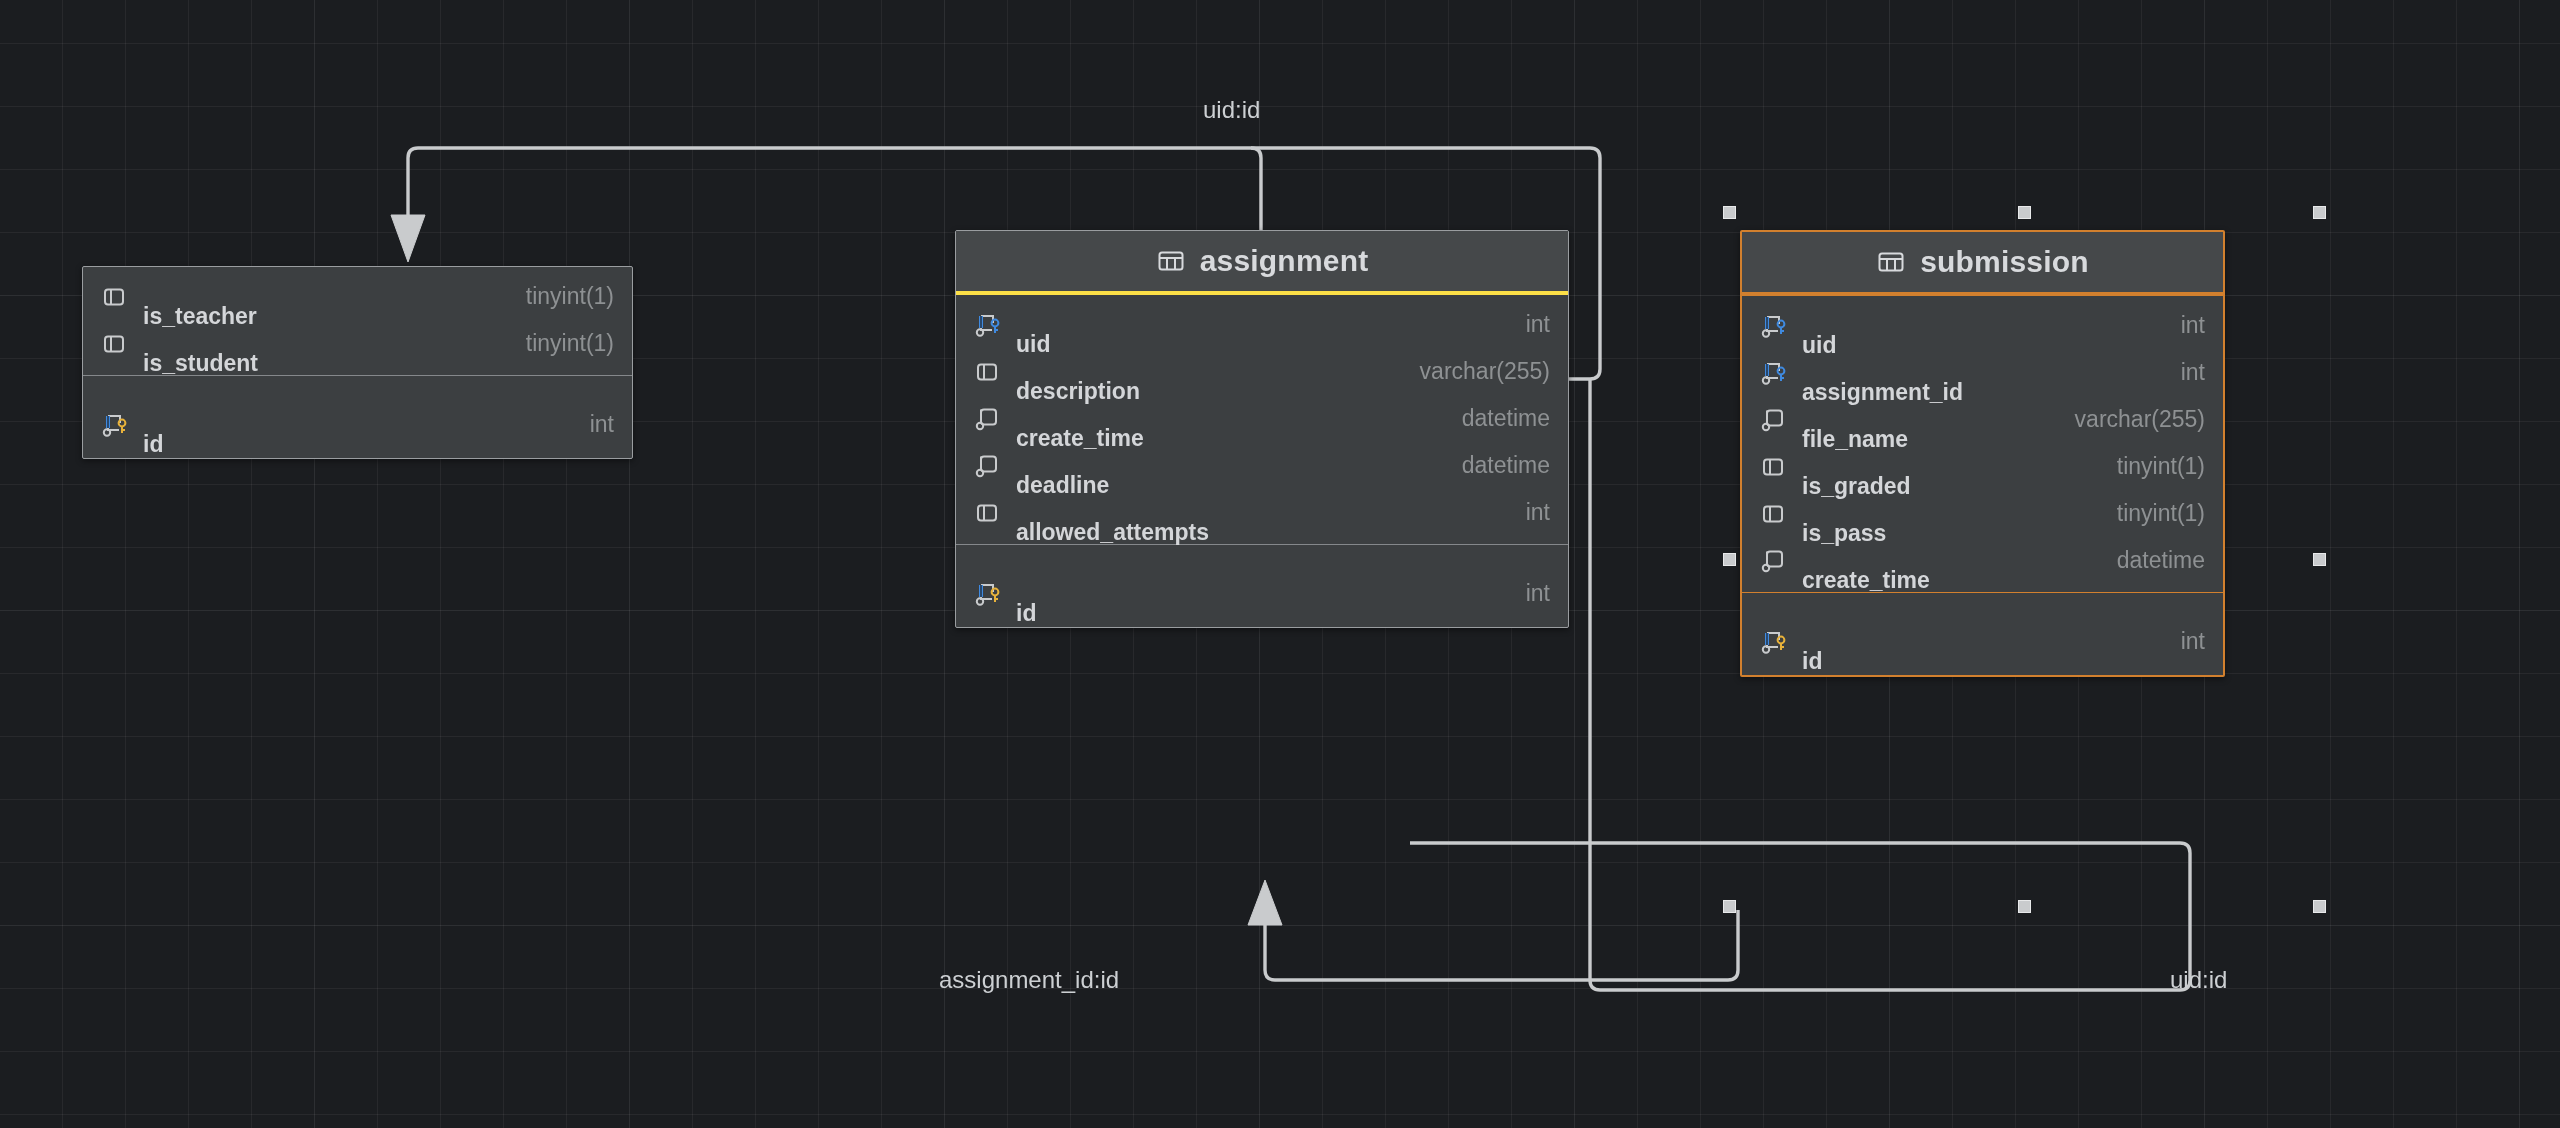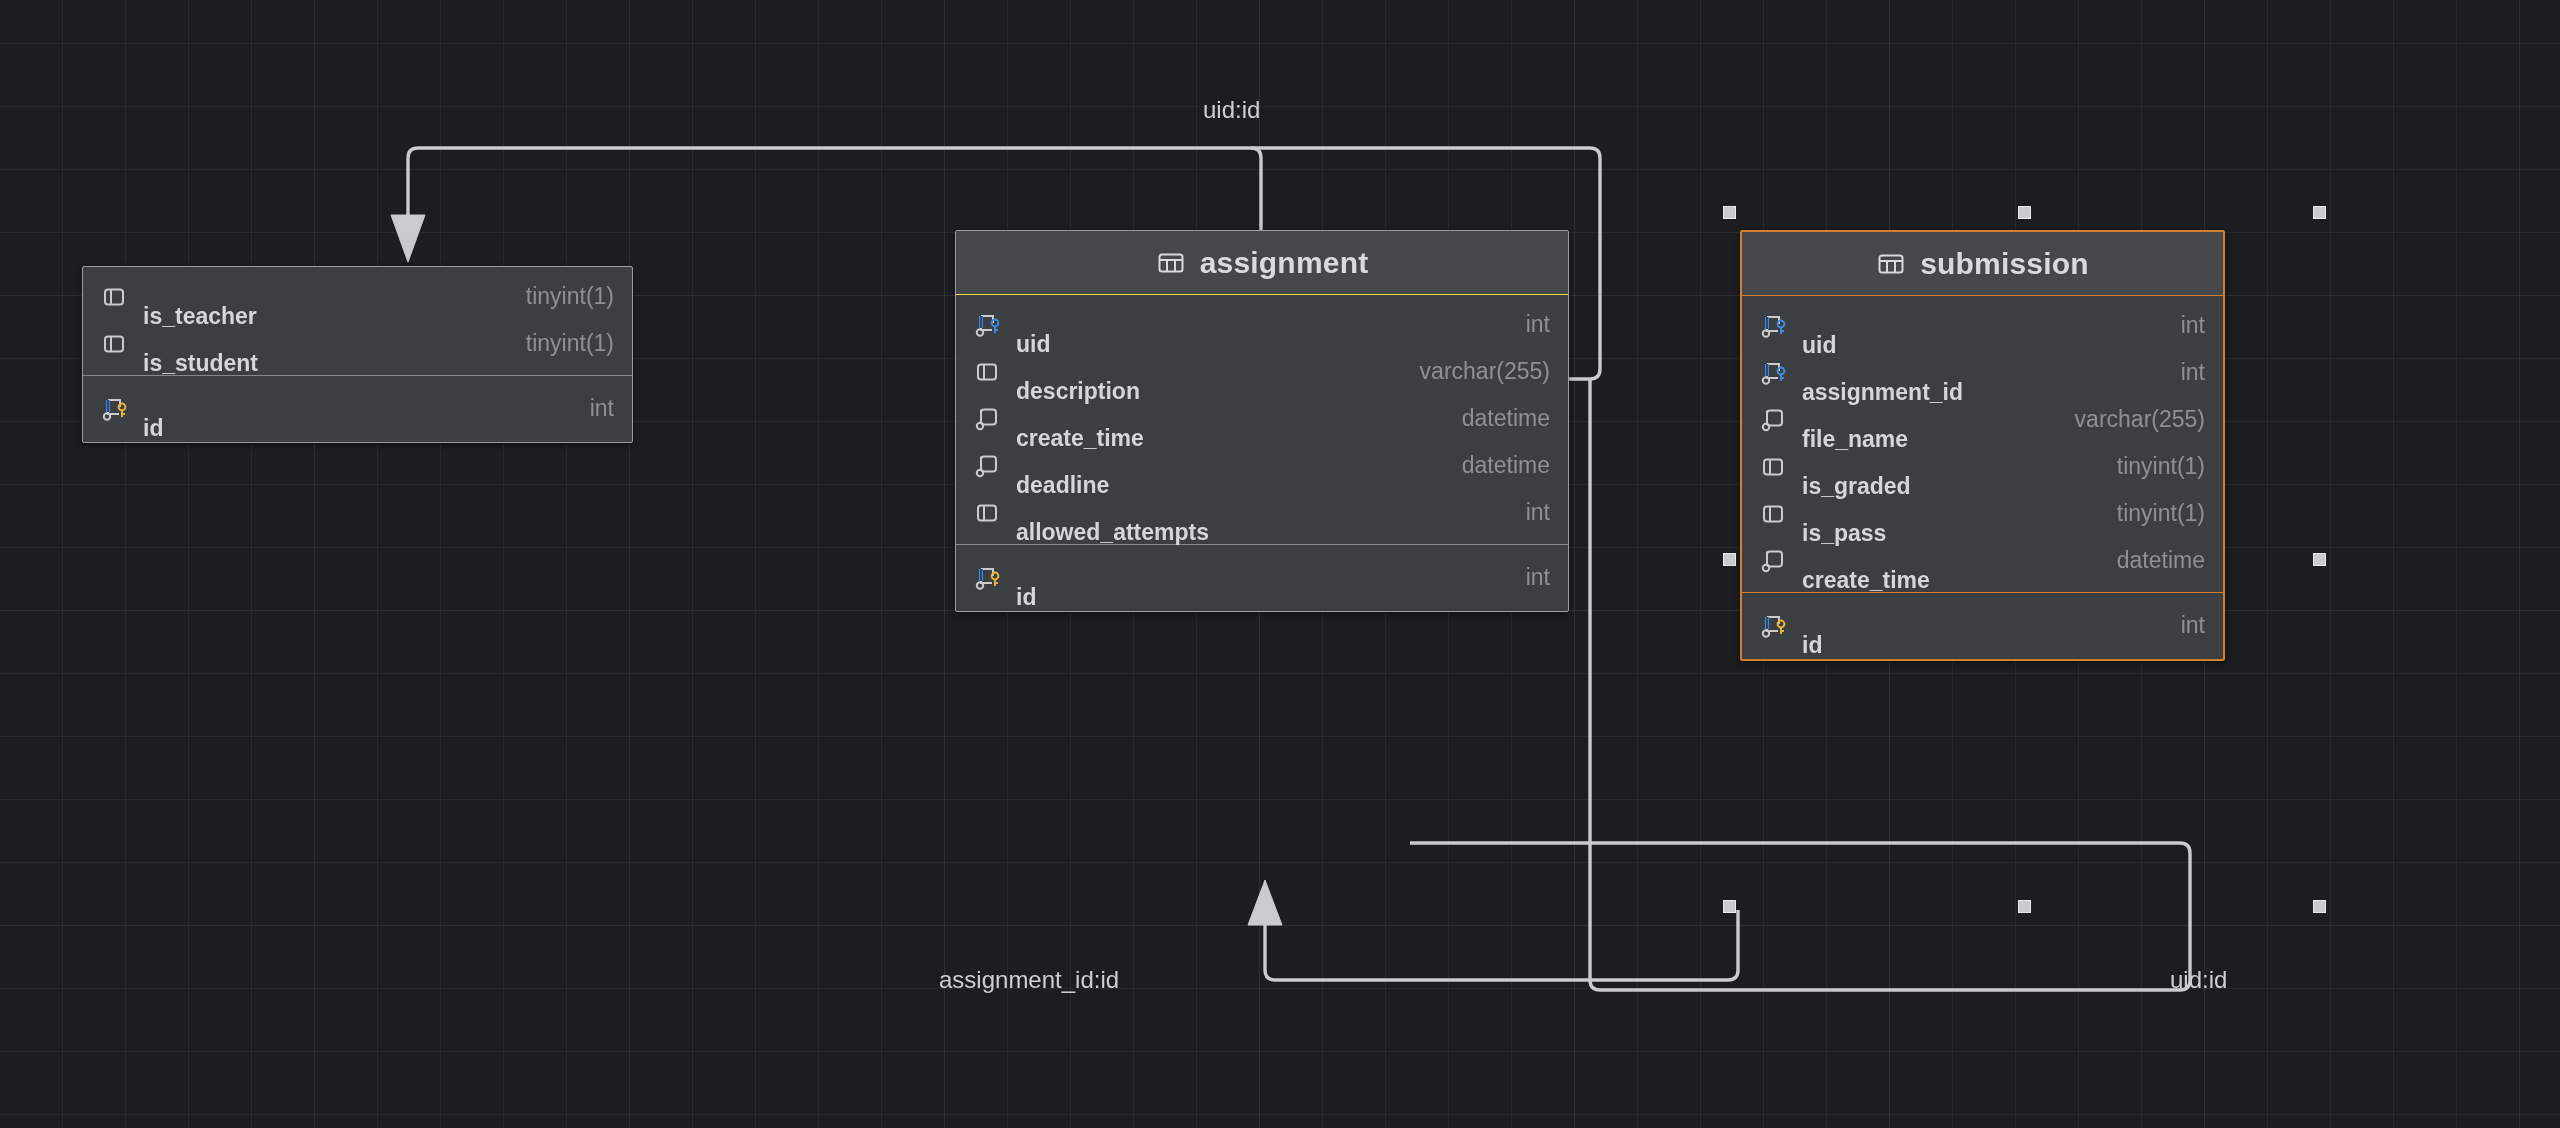--- a/index.html
+++ b/index.html
@@ -29,21 +29,21 @@
     position: absolute;
     background: #3c3f41;
     border: 1px solid #9a9da0;
     border-radius: 2px;
     box-shadow: 0 2px 6px rgba(0,0,0,0.45);
   }
   .table-card.selected { border: 2px solid #cd7f32; border-color: #d2802e; }
 
   .table-header {
     background: #45484a;
-    border-bottom: 1px solid #fde047;
+    border-bottom: 4px solid #fde047;
     height: 64px;
     display: flex;
     align-items: center;
     justify-content: center;
     gap: 14px;
     padding: 0 12px;
   }
   .table-card.selected .table-header { border-bottom-color: #d2802e; }
   .table-title {
     font-size: 30px;
@@ -69,21 +69,21 @@
   }
   .col-type {
     margin-left: auto;
     font-size: 23px;
     color: #8e9193;
     white-space: nowrap;
     padding-left: 14px;
   }
   .pk-section {
     border-top: 1px solid #85888b;
-    padding: 9px 0 10px 0;
+    padding: 25px 0 10px 0;
   }
   .table-card.selected .pk-section { border-top-color: #d2802e; }
 
   .ico { width: 30px; height: 28px; flex: 0 0 30px; display:block; }
 
   
   .handle {
     position: absolute;
     width: 13px; height: 13px;
     background: #c9cbcd;

